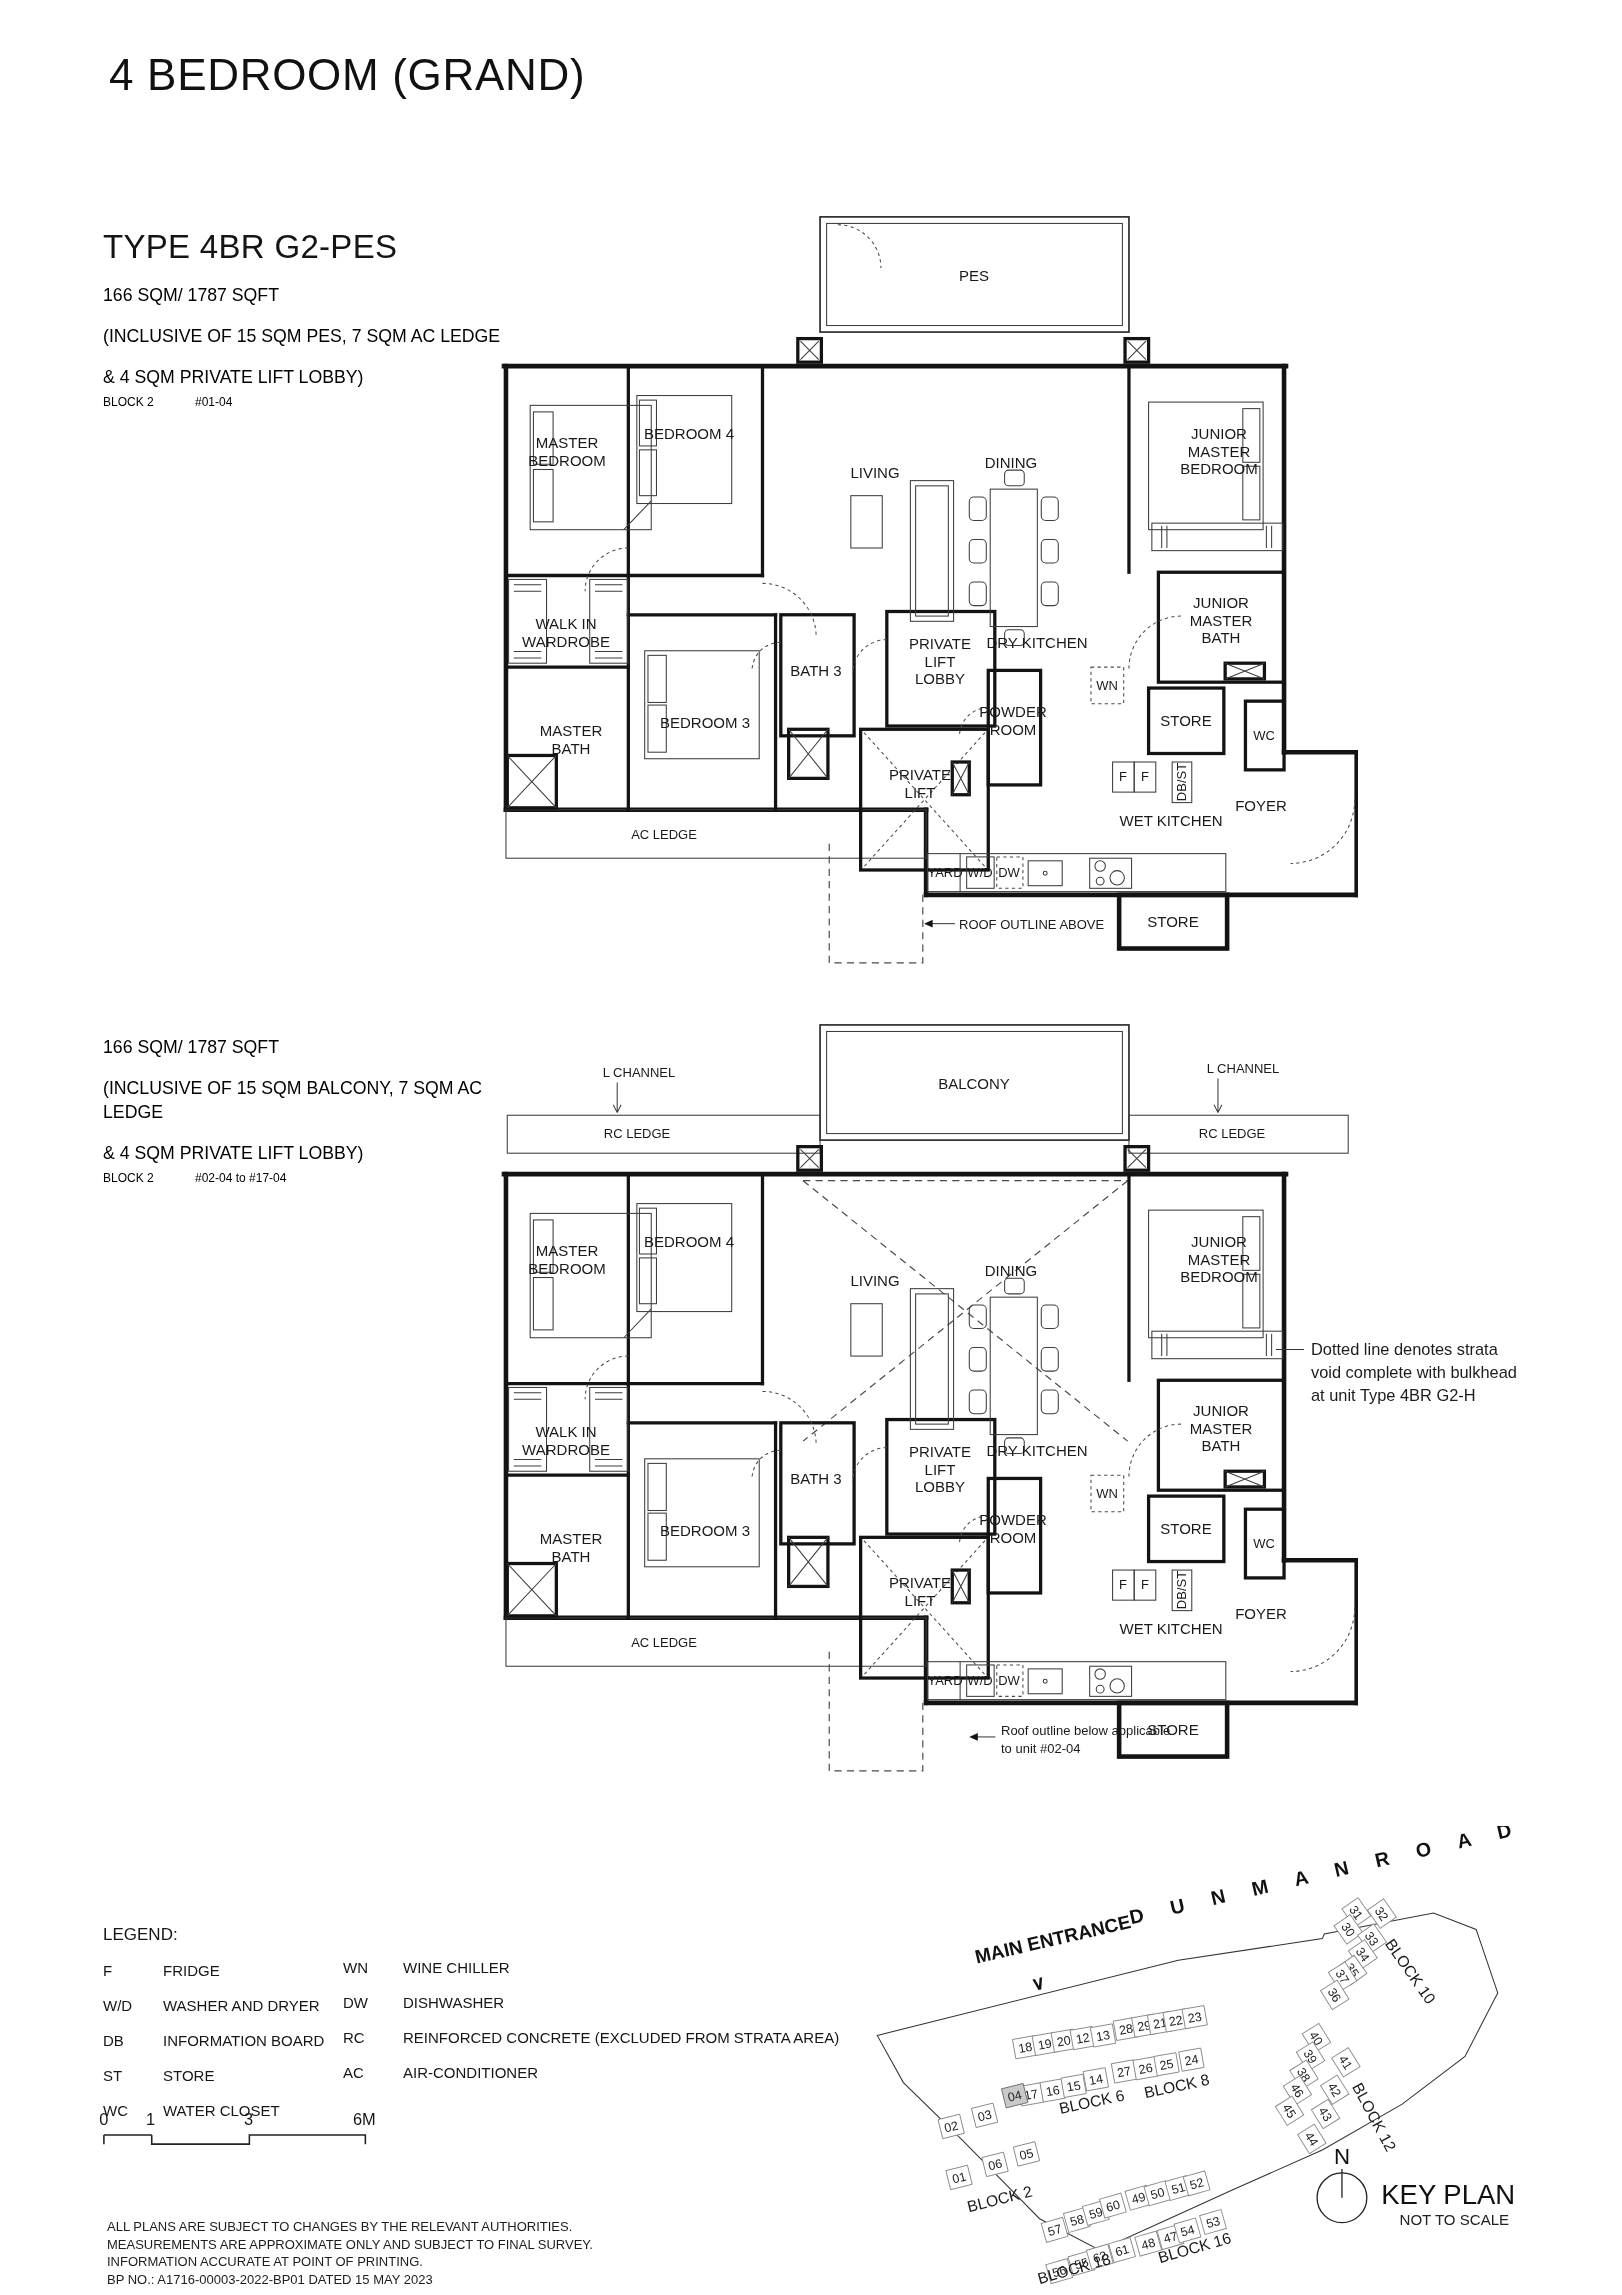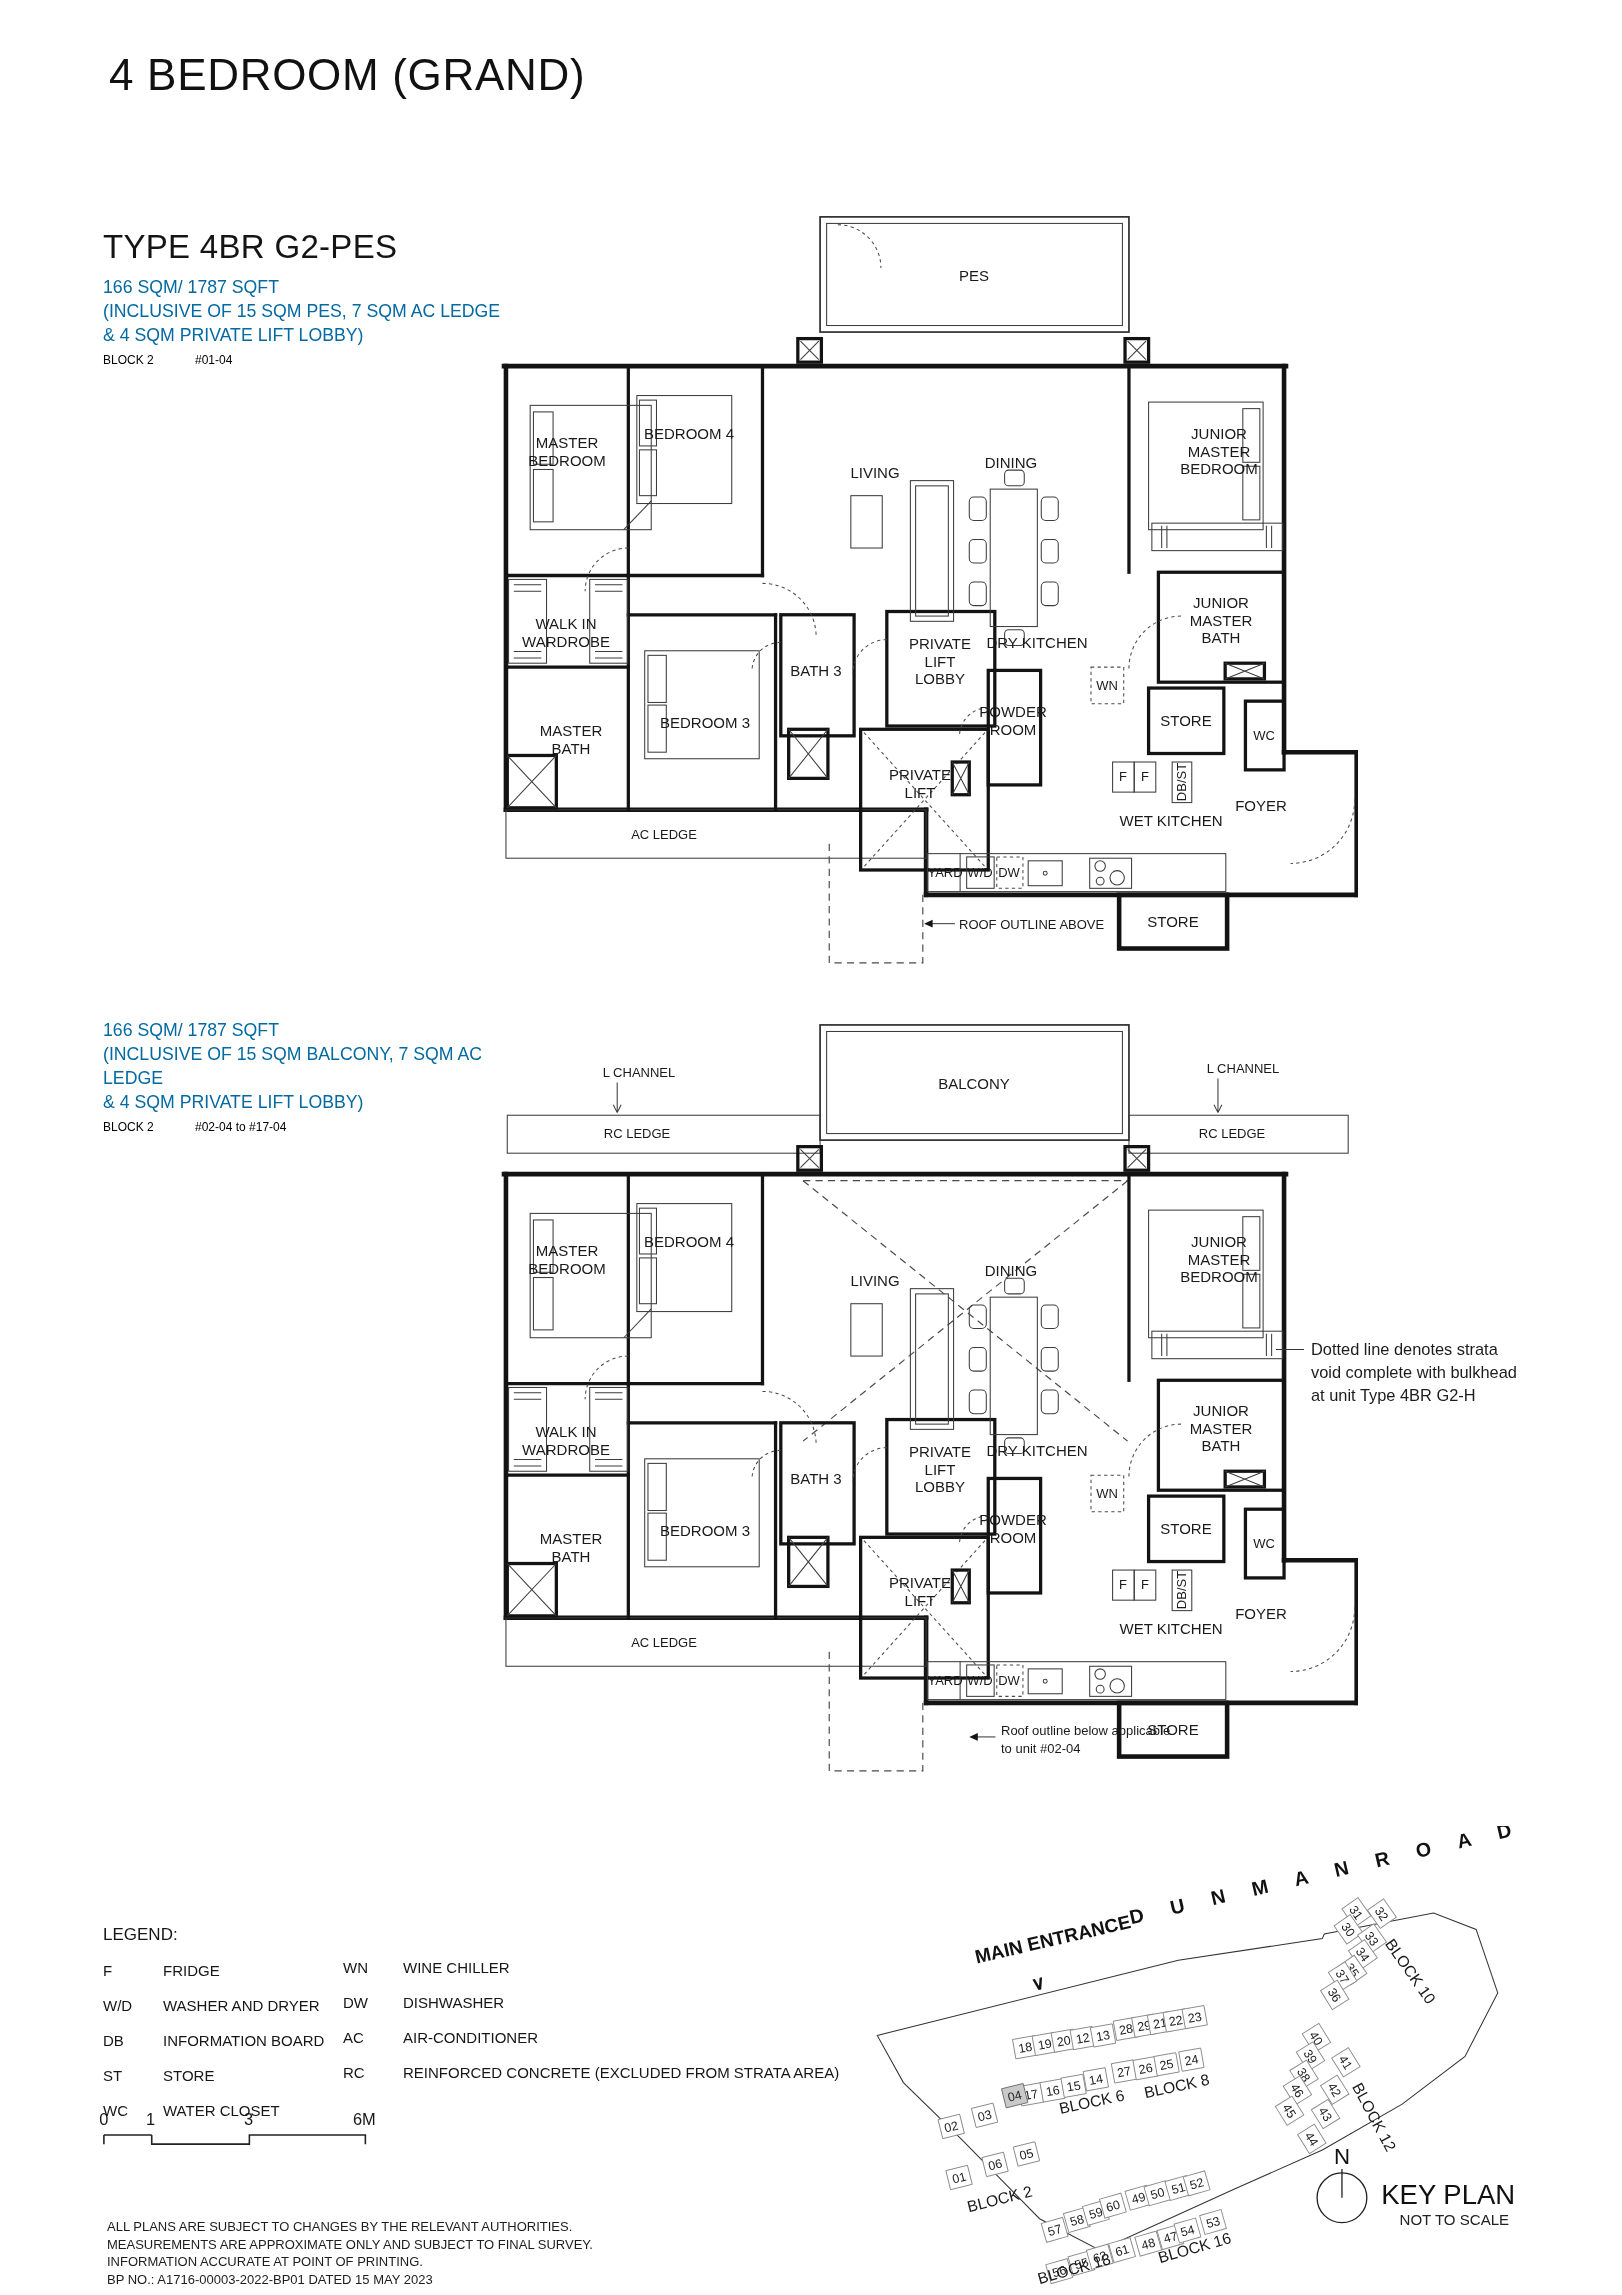--- a/index.html
+++ b/index.html
@@ -3,21 +3,21 @@
 <meta charset="utf-8">
 <style>
   html,body{margin:0;padding:0;background:#ffffff;}
   .page{position:absolute;left:0;top:0;width:1622px;height:2295px;background:#fff;
         font-family:"Liberation Sans", sans-serif;color:#161616;overflow:hidden;}
   .abs{position:absolute;}
   #page-title{position:absolute;left:109px;top:50px;font-size:44px;font-weight:400;
         letter-spacing:0.7px;margin:0;color:#111;}
   .info{position:absolute;width:419px;}
   .info h2{margin:0 0 9.2px 0;font-size:33px;font-weight:400;letter-spacing:0.3px;color:#141414;}
-  .info .dline{font-size:17.7px;line-height:24px;color:#0369a1;}
+  .info .dline{font-size:17.7px;line-height:24px;color:#000000;margin-top:17px;}
   .info .bline{font-size:12px;line-height:26px;color:#000000;}
   .info .bline .blk{display:inline-block;min-width:92px;}
   .plan{position:absolute;}
   .plan svg{position:absolute;left:0;top:0;}
   .rl{position:absolute;transform:translate(-50%,-50%);font-size:15px;line-height:17.7px;
       white-space:pre-line;text-align:center;color:#1a1a1a;}
   .rl.sm{font-size:13px;}
   .rl.vert{transform:translate(-50%,-50%) rotate(-90deg);}
   .rl.left{transform:translate(0,0);text-align:left;}
   .note{position:absolute;font-size:16.4px;line-height:23px;white-space:pre-line;color:#1c1c1c;}
@@ -426,26 +426,26 @@
     <div class="lcol2">
       <div class="lrow">
           <span class="ab">WN</span>
           <span>WINE CHILLER</span>
         </div>
       <div class="lrow">
           <span class="ab">DW</span>
           <span>DISHWASHER</span>
         </div>
       <div class="lrow">
+          <span class="ab">RC</span>
+          <span>REINFORCED CONCRETE (EXCLUDED FROM STRATA AREA)</span>
+        </div>
+      <div class="lrow">
           <span class="ab">AC</span>
           <span>AIR-CONDITIONER</span>
-        </div>
-      <div class="lrow">
-          <span class="ab">RC</span>
-          <span>REINFORCED CONCRETE (EXCLUDED FROM STRATA AREA)</span>
         </div>
     </div>
   </div>
 
   <div class="abs" style="left:98px;top:2110px;width:308px;height:46px;">
     <svg width="308" height="46" viewBox="0 0 470 70">
       <path d="M9,38 V52 M9,38 H82 M82,38 V52 H231 V38 H408 V52" stroke="#222" stroke-width="2.4" fill="none"></path>
     </svg>
     <div class="scaleticks" style="left:1.3px;top:0;">0</div>
     <div class="scaleticks" style="left:48px;top:0;">1</div>

